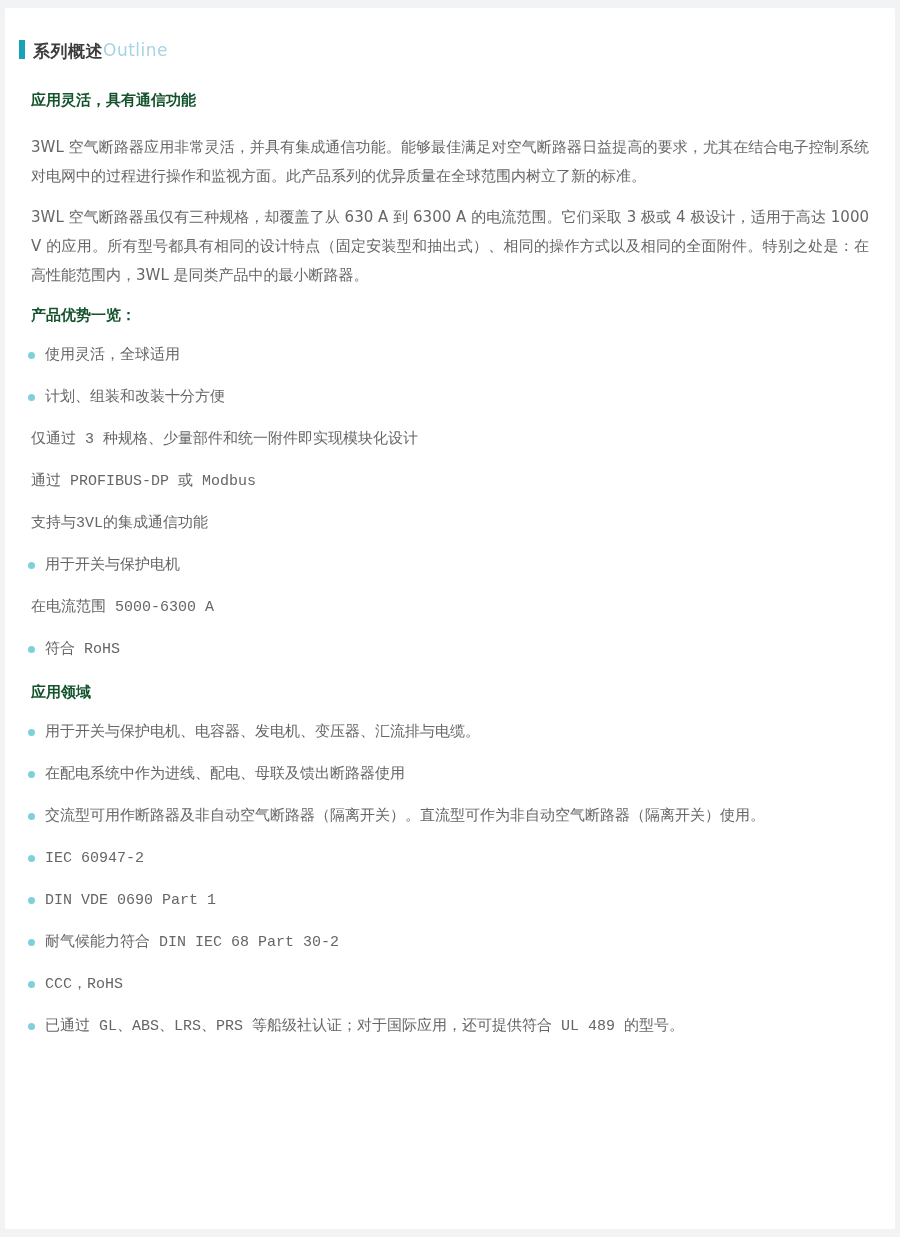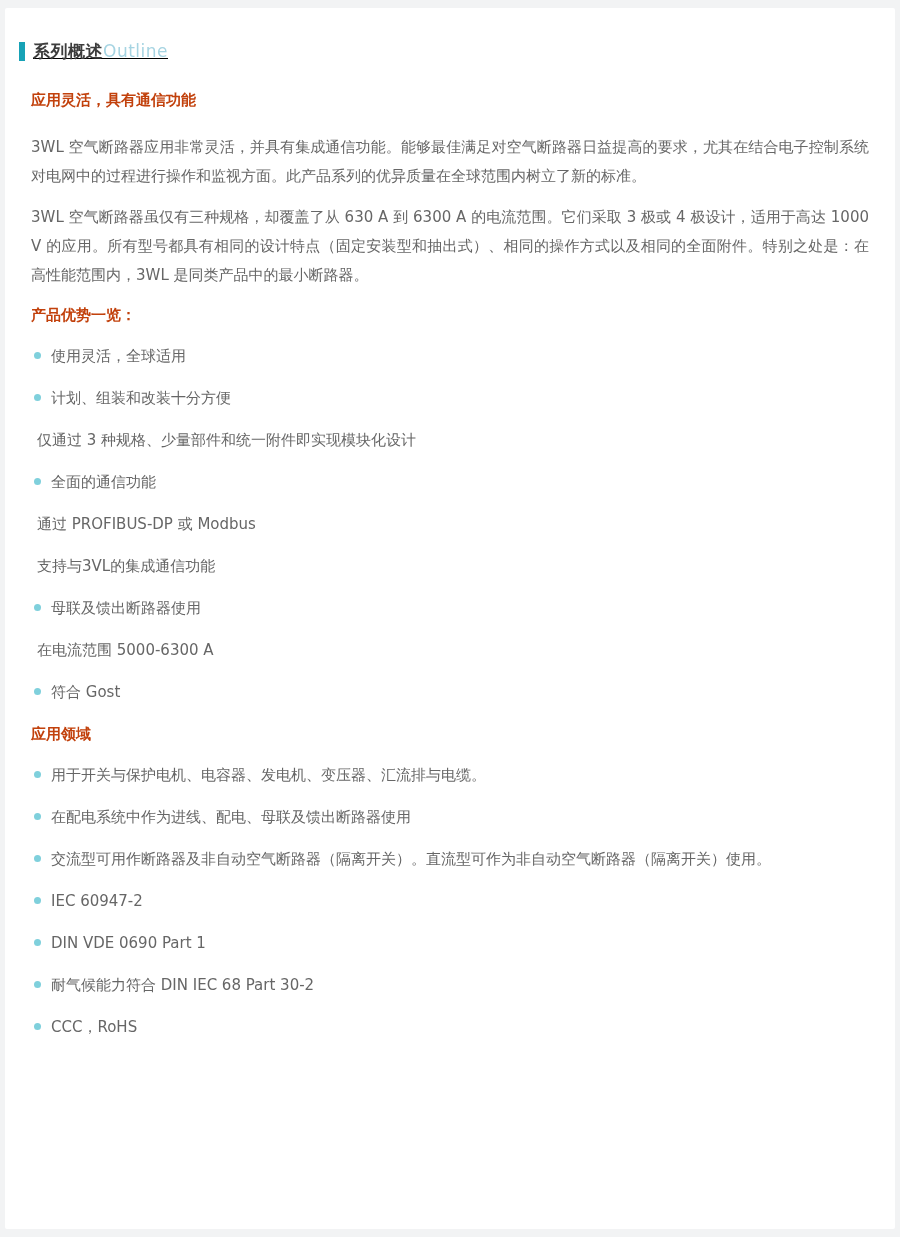--- a/index.html
+++ b/index.html
@@ -24,24 +24,23 @@
     height: 1221px;
     background: #ffffff;
     border-radius: 2px;
     box-sizing: border-box;
     padding: 32px 26px 36px 26px;
     overflow: hidden;
   }
   
   .page-header {
     display: flex;
-    align-items: center;
+    align-items: flex-start;
     margin-left: -12px;
     height: 22px;
-    text-decoration: underline;
   }
   .accent-bar {
     width: 6px;
     height: 19px;
     background: #17a2b6;
     margin-right: 8px;
     flex: none;
   }
   .title-cn {
     font-size: 17px;
@@ -53,21 +52,21 @@
     font-size: 17px;
     color: #a6d4e2;
     margin-left: 0;
     letter-spacing: 0.5px;
   }
   
   section { margin: 0; }
   h3.sec-heading {
     font-size: 15px;
     font-weight: bold;
-    color: #c2410c;
+    color: #14532d;
     margin: 17px 0 24px 0;
     line-height: 17px;
   }
   section:first-of-type h3.sec-heading { margin-top: 30px; }
   p.body-para {
     font-size: 15px;
     line-height: 29px;
     color: #666666;
     margin: 0 0 12px 0;
     text-align: justify;
@@ -75,21 +74,22 @@
   ul.item-list {
     list-style: none;
     margin: 0;
     padding: 0;
   }
   ul.item-list li {
     position: relative;
     font-size: 15px;
     line-height: 16px;
     color: #666666;
-    margin: 0 0 26px 6px;
+    margin: 0 0 26px 0;
+    font-family: Liberation Mono, monospace;
   }
   ul.item-list li.with-bullet { padding-left: 14px; }
   ul.item-list li.no-bullet { padding-left: 0; }
   .bullet-dot {
     position: absolute;
     left: -3px;
     top: 4px;
     width: 7px;
     height: 7px;
     border-radius: 50%;
@@ -113,40 +113,40 @@
           <h3 class="sec-heading">应用灵活，具有通信功能</h3>
           <p class="body-para">3WL 空气断路器应用非常灵活，并具有集成通信功能。能够最佳满足对空气断路器日益提高的要求，尤其在结合电子控制系统对电网中的过程进行操作和监视方面。此产品系列的优异质量在全球范围内树立了新的标准。</p>
           <p class="body-para">3WL 空气断路器虽仅有三种规格，却覆盖了从 630 A 到 6300 A 的电流范围。它们采取 3 极或 4 极设计，适用于高达 1000 V 的应用。所有型号都具有相同的设计特点（固定安装型和抽出式）、相同的操作方式以及相同的全面附件。特别之处是：在高性能范围内，3WL 是同类产品中的最小断路器。</p>
         </section>
         <section>
           <h3 class="sec-heading">产品优势一览：</h3>
           <ul class="item-list">
             <li class="with-bullet"><span class="bullet-dot"></span><span>使用灵活，全球适用</span></li>
             <li class="with-bullet"><span class="bullet-dot"></span><span>计划、组装和改装十分方便</span></li>
             <li class="no-bullet"><span>仅通过 3 种规格、少量部件和统一附件即实现模块化设计</span></li>
-            <li class="with-bullet"><span class="bullet-dot"></span><span>全面的通信功能</span></li>
             <li class="no-bullet"><span>通过 PROFIBUS-DP 或 Modbus</span></li>
             <li class="no-bullet"><span>支持与3VL的集成通信功能</span></li>
-            <li class="with-bullet"><span class="bullet-dot"></span><span>母联及馈出断路器使用</span></li>
+            <li class="with-bullet"><span class="bullet-dot"></span><span>用于开关与保护电机</span></li>
             <li class="no-bullet"><span>在电流范围 5000-6300 A</span></li>
-            <li class="with-bullet"><span class="bullet-dot"></span><span>符合 Gost</span></li>
+            <li class="with-bullet"><span class="bullet-dot"></span><span>符合 RoHS</span></li>
           </ul>
         </section>
         <section>
           <h3 class="sec-heading">应用领域</h3>
           <ul class="item-list">
             <li class="with-bullet"><span class="bullet-dot"></span><span>用于开关与保护电机、电容器、发电机、变压器、汇流排与电缆。</span></li>
             <li class="with-bullet"><span class="bullet-dot"></span><span>在配电系统中作为进线、配电、母联及馈出断路器使用</span></li>
             <li class="with-bullet"><span class="bullet-dot"></span><span>交流型可用作断路器及非自动空气断路器（隔离开关）。直流型可作为非自动空气断路器（隔离开关）使用。</span></li>
           </ul>
         </section>
         <section>
           <ul class="item-list">
             <li class="with-bullet"><span class="bullet-dot"></span><span>IEC 60947-2</span></li>
             <li class="with-bullet"><span class="bullet-dot"></span><span>DIN VDE 0690 Part 1</span></li>
             <li class="with-bullet"><span class="bullet-dot"></span><span>耐气候能力符合 DIN IEC 68 Part 30-2</span></li>
             <li class="with-bullet"><span class="bullet-dot"></span><span>CCC，RoHS</span></li>
+            <li class="with-bullet"><span class="bullet-dot"></span><span>已通过 GL、ABS、LRS、PRS 等船级社认证；对于国际应用，还可提供符合 UL 489 的型号。</span></li>
           </ul>
         </section>
       </div>
 
   </div>
 </div>
 
 </body></html>

